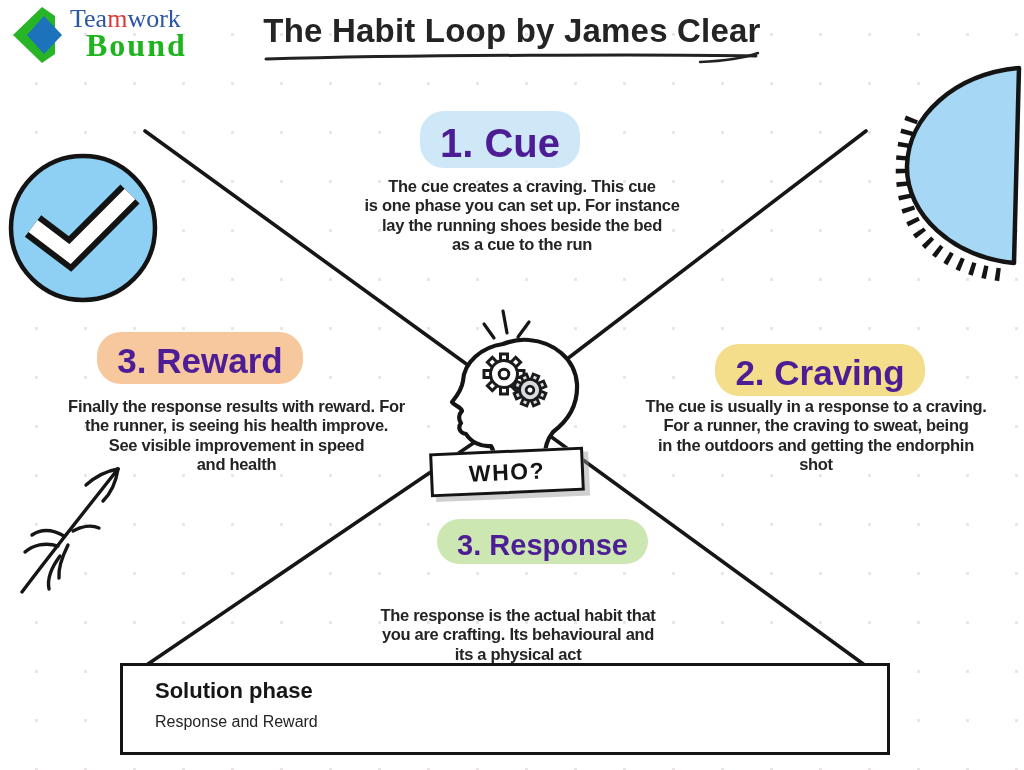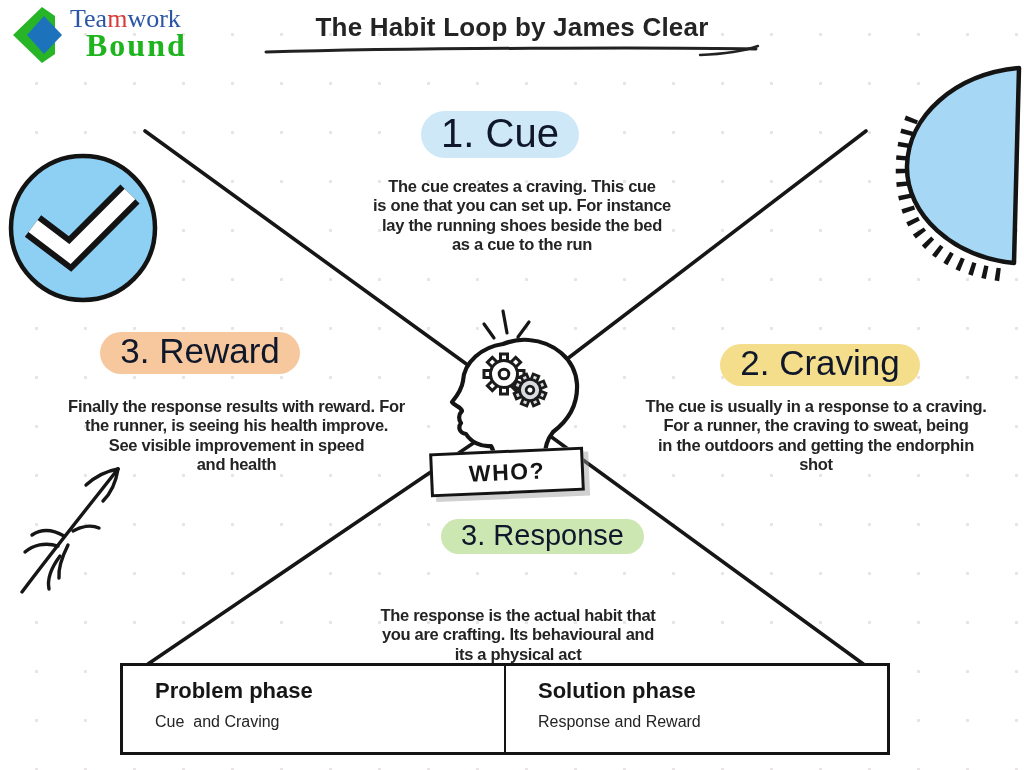--- a/index.html
+++ b/index.html
@@ -15,24 +15,24 @@
   .scene{position:absolute;left:0;top:0;z-index:1;}
   
   .logo{position:absolute;left:10px;top:6px;display:flex;align-items:flex-start;z-index:4;}
   .logo-text{margin-left:6px;line-height:1;}
   .logo-teamwork{font-family:"Liberation Serif", serif;font-size:26px;letter-spacing:0;}
   .lt-blue{color:#2b55a5;}
   .lt-red{color:#d93a36;}
   .logo-bound{font-family:"Liberation Serif", serif;font-weight:bold;font-size:32px;color:#1db41d;letter-spacing:2px;margin-top:-3px;margin-left:16px;}
   
   .title-wrap{position:absolute;left:252px;top:12px;width:520px;text-align:center;z-index:4;}
-  .page-title{font-size:26px;font-weight:bold;letter-spacing:0.2px;color:#242424;}
+  .page-title{font-size:33px;font-weight:bold;letter-spacing:0.2px;color:#242424;}
   
   .hblock{position:absolute;text-align:center;z-index:2;}
-  .pill{display:inline-block;border-radius:24px;padding:1px 20px 4px;font-weight:normal;color:#0f172a;line-height:1.05;}
+  .pill{display:inline-block;border-radius:24px;padding:11px 20px 4px;font-weight:bold;color:#4c1d95;line-height:1.05;}
   .h-cue{left:350px;top:111px;width:300px;}
   .h-cue .pill{font-size:40px;}
   .h-reward{left:55px;top:332px;width:290px;}
   .h-reward .pill{font-size:35px;}
   .h-craving{left:670px;top:344px;width:300px;}
   .h-craving .pill{font-size:35px;}
   .h-response{left:395px;top:519px;width:295px;}
   .h-response .pill{font-size:29px;}
   .body{position:absolute;text-align:center;z-index:2;font-weight:bold;font-size:16.5px;line-height:1.17;letter-spacing:-0.3px;white-space:pre-line;color:#242424;}
   .b-cue{left:347px;top:177px;width:350px;}
@@ -163,21 +163,21 @@
     <svg width="500" height="16" viewBox="0 0 500 16">
       <path d="M4,9 C150,5 400,4 494,6" fill="none" stroke="#222" stroke-width="3" stroke-linecap="round"></path>
       <path d="M438,12 C462,11 482,8 496,3" fill="none" stroke="#222" stroke-width="2.4" stroke-linecap="round"></path>
     </svg>
   </div>
 
   <div class="hblock h-cue">
     <span class="pill" style="background-color: rgb(207, 232, 247);">1. Cue</span>
   </div>
   <div class="body b-cue">The cue creates a craving. This cue
-is one that you can set up. For instance
+is one phase you can set up. For instance
 lay the running shoes beside the bed
 as a cue to the run</div>
 
   <div class="hblock h-craving">
     <span class="pill" style="background-color: rgb(244, 221, 139);">2. Craving</span>
   </div>
   <div class="body b-craving">The cue is usually in a response to a craving.
 For a runner, the craving to sweat, being
 in the outdoors and getting the endorphin
 shot</div>
@@ -193,23 +193,19 @@
     <span class="pill" style="background-color: rgb(247, 199, 158);">3. Reward</span>
   </div>
   <div class="body b-reward">Finally the response results with reward. For
 the runner, is seeing his health improve.
 See visible improvement in speed
 and health</div>
 
   <div class="who-box">WHO?</div>
 
   <div class="phase-table">
-    <div class="phase-cell first">
-      <div class="cell-header">Problem phase</div>
-      <div class="cell-value">Cue  and Craving</div>
-    </div>
     <div class="phase-cell">
       <div class="cell-header">Solution phase</div>
       <div class="cell-value">Response and Reward</div>
     </div>
   </div>
 
 </div>
 
 </body></html>

